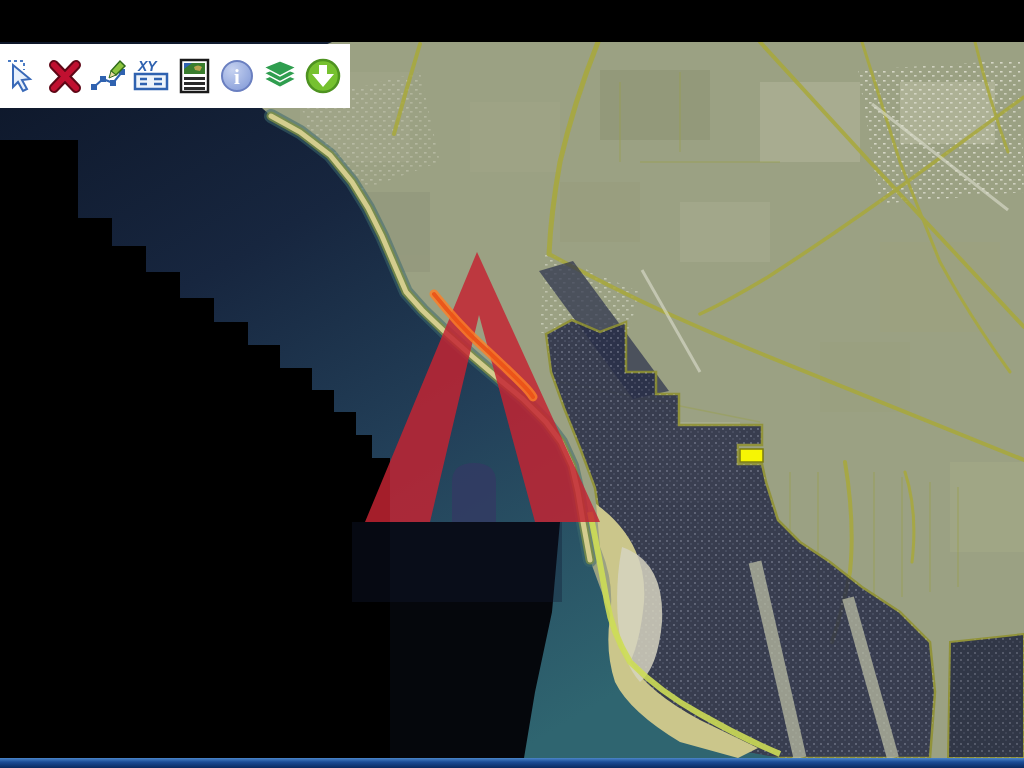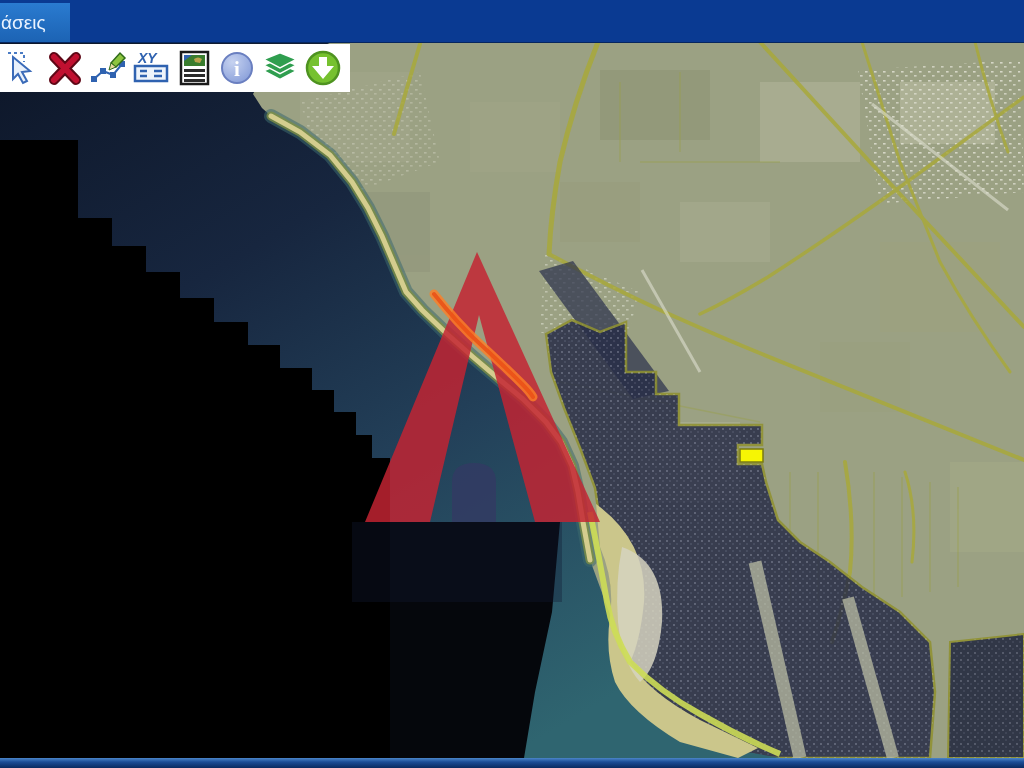--- a/index.html
+++ b/index.html
@@ -8,21 +8,21 @@
   
   .titlebar{position:absolute;left:0;top:0;width:1024px;height:42px;
             background:#0a3a92;border-bottom:1px solid #06265e;}
   .titlebar .tab{position:absolute;left:0;top:3px;height:39px;width:70px;
                  background:linear-gradient(#2a7bd0,#1c63b4);
                  display:flex;align-items:center;overflow:hidden;}
   .titlebar .tab span{color:#eaf3ff;font-size:19px;padding-left:1px;white-space:nowrap;}
   
   .map-area{position:absolute;left:0;top:42px;width:1024px;height:716px;}
   
-  .toolbar{position:absolute;left:0;top:44px;width:350px;height:48px;
+  .toolbar{position:absolute;left:0;top:44px;width:350px;height:64px;
            background:#ffffff;display:flex;align-items:center;gap:3px;padding:2px 4px 2px 2px;
            box-sizing:border-box;}
   .tool{width:40px;height:42px;border:none;background:transparent;padding:0;margin:0;
         display:flex;align-items:center;justify-content:center;cursor:pointer;}
   .tool svg{display:block;}
   
   .footer{position:absolute;left:0;top:758px;width:1024px;height:10px;
           background:linear-gradient(#4a86c9,#1c4c96 40%,#0a2a60);}
 </style>
 </head>
@@ -147,25 +147,20 @@
 
     <g fill="none" stroke-linecap="round">
       <path d="M434,252 Q458,282 480,302 Q505,325 522,342 Q530,350 533,355" stroke="#ff8026" stroke-width="9" opacity="0.8"></path>
       <path d="M434,252 Q458,282 480,302 Q505,325 522,342 Q530,350 533,355" stroke="#ea4f16" stroke-width="4" opacity="0.85"></path>
     </g>
 
     <rect x="740" y="407" width="23" height="13" fill="#f6f504" stroke="#7a7a10" stroke-width="1.5"></rect>
   </svg>
   </div>
 
-  <div class="titlebar">
-    <div class="tab">
-      <span>άσεις</span>
-    </div>
-  </div>
 
   <div class="toolbar">
 
     <button class="tool">
       <svg width="36" height="38" viewBox="0 0 36 38">
         <path d="M4,4 H20 V13" fill="none" stroke="#4a7bc4" stroke-width="2" stroke-dasharray="3,3"></path>
         <path d="M9,8 L26,22 L18,23 L23,32 L19,34 L14,25 L9,30 Z" fill="#e8f0fb" stroke="#3a6ab8" stroke-width="2"></path>
       </svg>
     </button>
 

